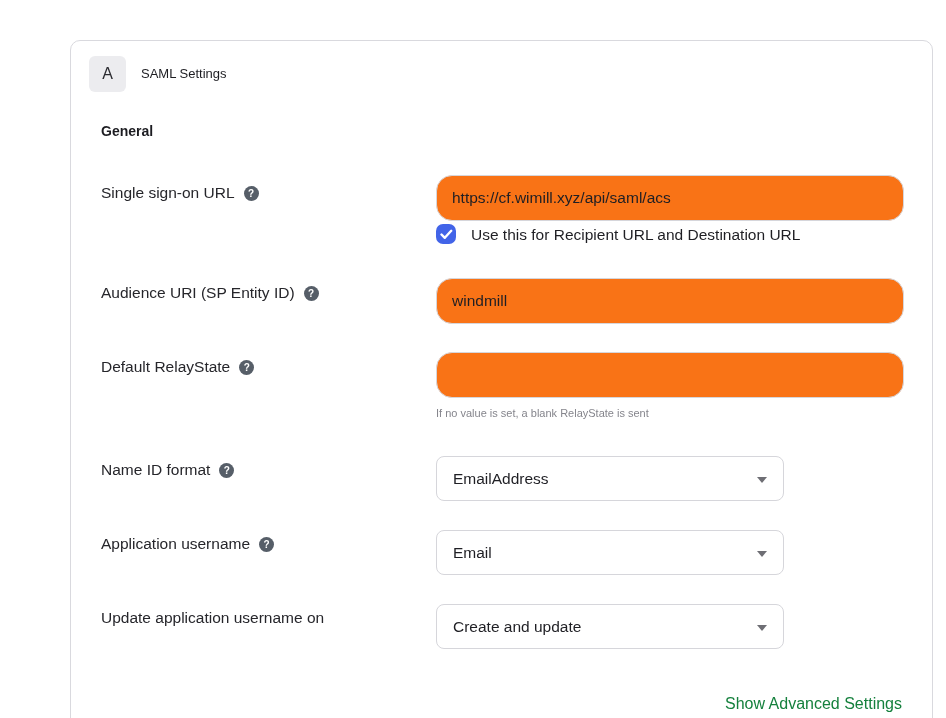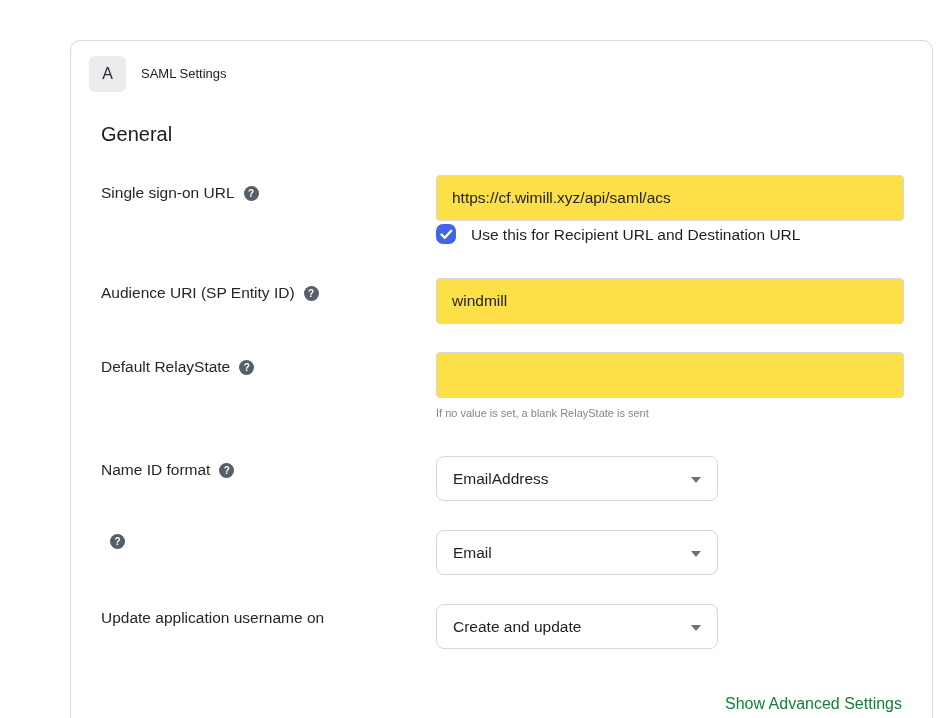--- a/index.html
+++ b/index.html
@@ -41,22 +41,22 @@
     top: 15px;
     height: 36px;
     line-height: 36px;
     font-size: 13px;
     color: #1d1d22;
   }
   .general-heading {
     position: absolute;
     left: 30px;
     top: 82px;
-    font-size: 20px;
-    font-weight: 400;
+    font-size: 14px;
+    font-weight: 700;
     color: #1c1c21;
   }
   .field-label {
     position: absolute;
     left: 30px;
     font-size: 15.5px;
     color: #26262b;
     line-height: 20px;
     display: flex;
     align-items: center;
@@ -75,26 +75,26 @@
     font-weight: 700;
     line-height: 15px;
     flex: 0 0 auto;
   }
   .text-input {
     position: absolute;
     left: 365px;
     width: 468px;
     height: 46px;
     border: 1px solid #d6d6db;
-    border-radius: 4px;
+    border-radius: 16px;
     padding: 0 15px;
     font-family: "Liberation Sans", sans-serif;
     font-size: 15.5px;
     color: #1f1f24;
-    background: #fde047;
+    background: #f97316;
     outline: none;
   }
   .checkbox-row {
     position: absolute;
     left: 365px;
     top: 183px;
     display: flex;
     align-items: flex-end;
     gap: 15px;
   }
@@ -117,21 +117,21 @@
     position: absolute;
     left: 365px;
     top: 362px;
     font-size: 11px;
     color: #85858c;
     line-height: 20px;
   }
   .select {
     position: absolute;
     left: 365px;
-    width: 282px;
+    width: 348px;
     height: 45px;
     border: 1px solid #d6d6db;
     border-radius: 8px;
     background: #ffffff;
     display: flex;
     align-items: center;
     padding: 0 16px;
     font-size: 15.5px;
     color: #1f1f24;
     cursor: pointer;
@@ -198,20 +198,21 @@
   <div class="field-label" style="top:419px;">
     <span>Name ID format</span>
     <span class="help-icon">?</span>
   </div>
   <div class="select" style="top:415px;">
     <span>EmailAddress</span>
     <span class="caret"></span>
   </div>
 
   <div class="field-label" style="top:493px;">
+    <span>Application username</span>
     <span class="help-icon">?</span>
   </div>
   <div class="select" style="top:489px;text-align:center;">
     <span>Email</span>
     <span class="caret"></span>
   </div>
 
   <div class="field-label" style="top:567px;">
     <span>Update application username on</span>
   </div>

